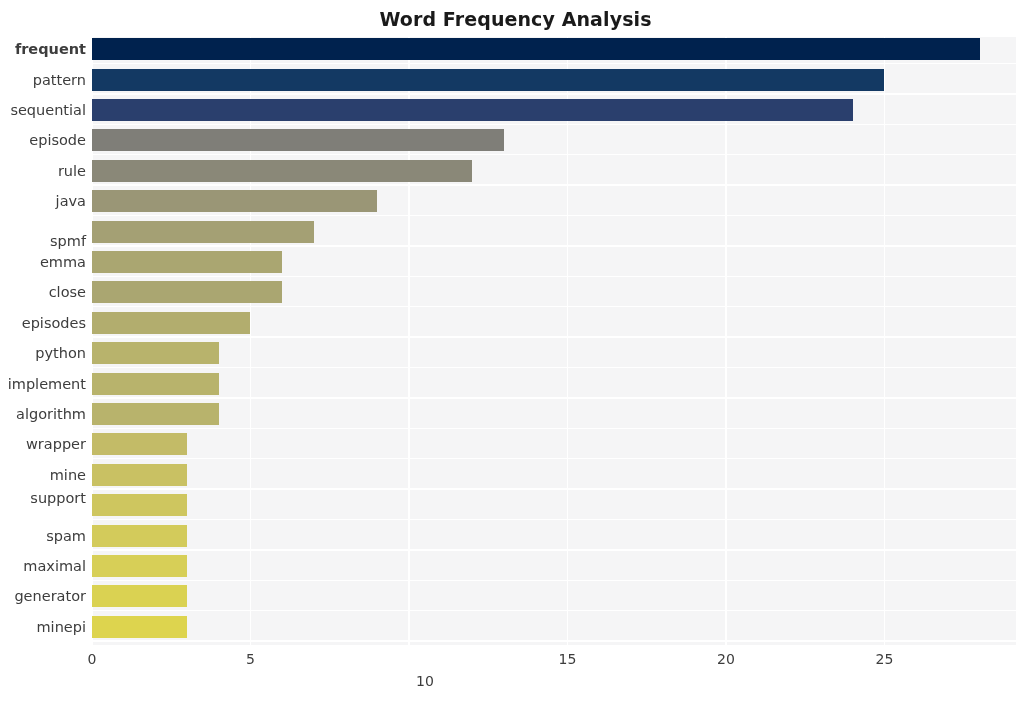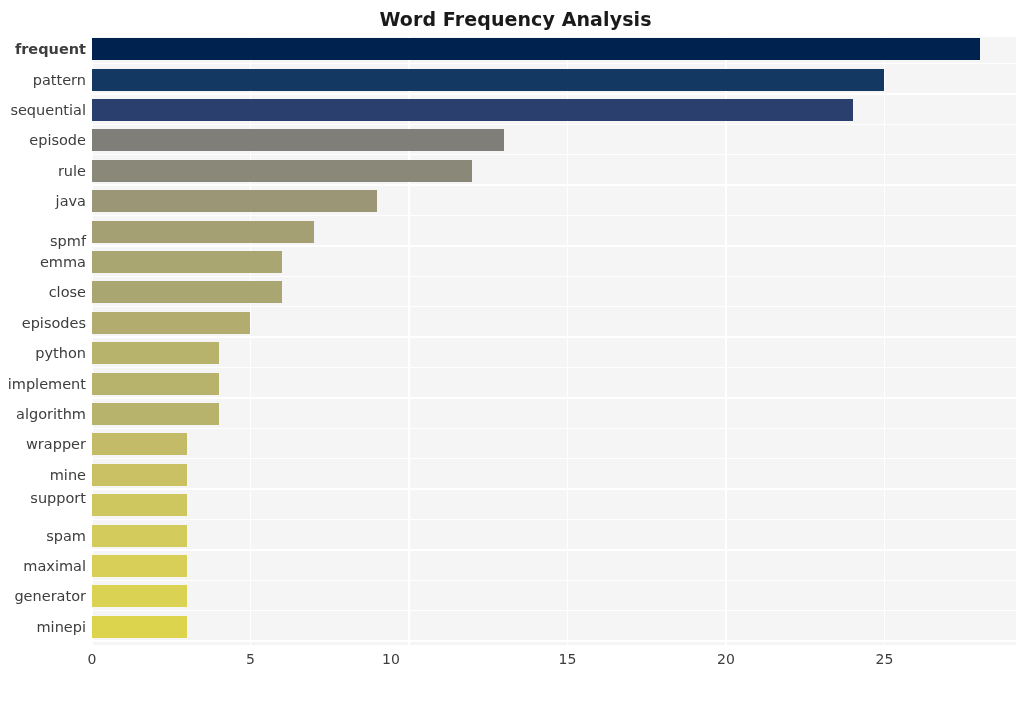--- a/index.html
+++ b/index.html
@@ -198,20 +198,20 @@
       <div class="ytick" style="top: 453px;">support</div>
       <div class="ytick" style="top: 490.6px;">spam</div>
       <div class="ytick" style="top: 521px;">maximal</div>
       <div class="ytick" style="top: 551.4px;">generator</div>
       <div class="ytick" style="top: 581.8px;">minepi</div>
     </div>
 
   <div id="xtick-row">
       <div class="xtick" style="left: 92px;">0</div>
       <div class="xtick" style="left: 250.491px;">5</div>
-      <div class="xtick" style="left: 391px;">10</div>
+      <div class="xtick" style="left: 425px; margin-top: 22px;">10</div>
       <div class="xtick" style="left: 567.472px;">15</div>
       <div class="xtick" style="left: 725.962px;">20</div>
       <div class="xtick" style="left: 884.453px;">25</div>
     </div>
 
 
 </div>
 
 </body></html>

